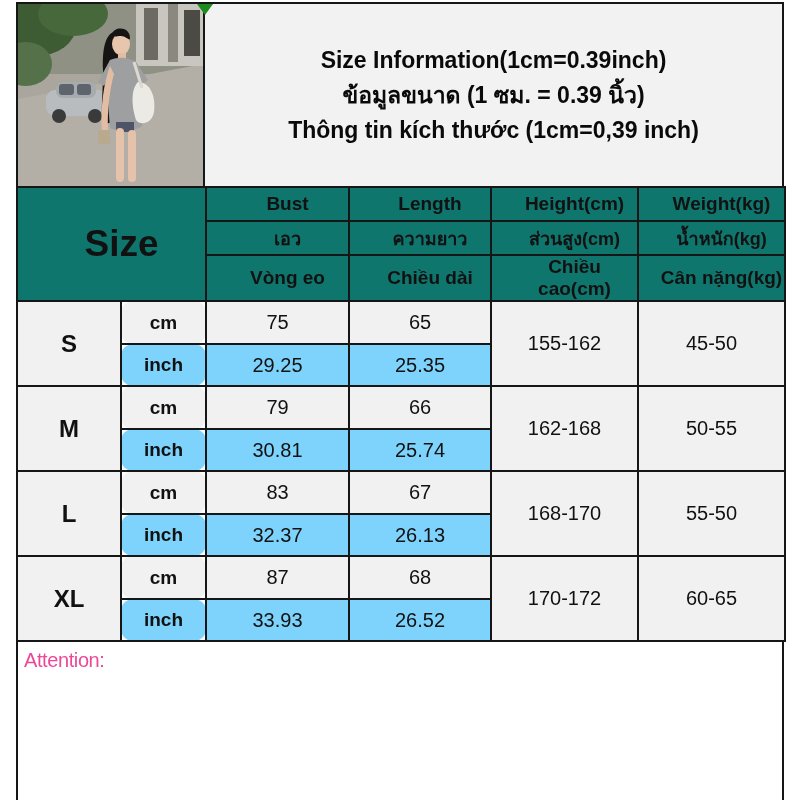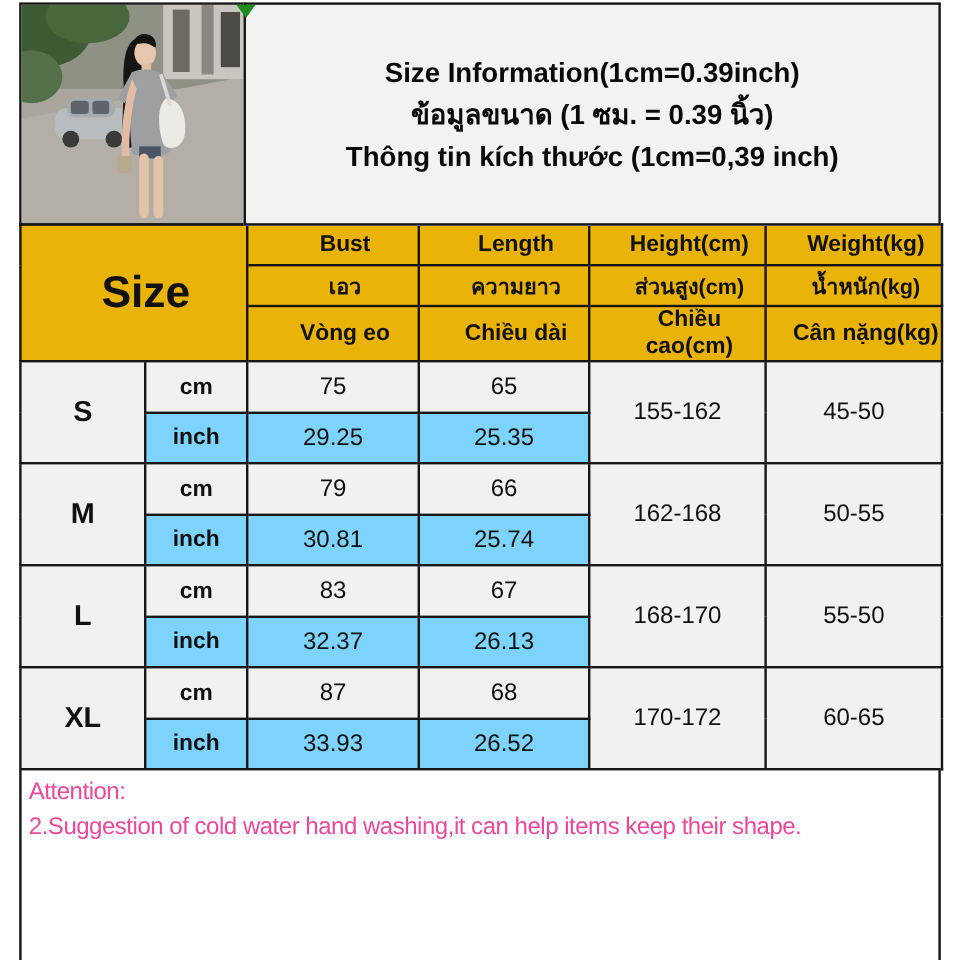--- a/index.html
+++ b/index.html
@@ -18,27 +18,27 @@
   .corner-flag { position:absolute; left:-8px; top:0; width:0; height:0;
                  border-left:8px solid transparent; border-right:8px solid transparent;
                  border-top:11px solid #1f8a1f; }
 
   
   table.size-table { width:768px; border-collapse:collapse; margin-top:-2px; table-layout:fixed; }
   table.size-table td { border:2px solid #161616; text-align:center; vertical-align:middle; padding:0; }
   .col-size1 { width:104px; } .col-size2 { width:85px; }
   .col-bust { width:143px; } .col-len { width:142px; }
   .col-h { width:147px; } .col-w { width:147px; }
-  tr.hrow td { background:#eab308; font-weight:bold; height:34px;padding-left:20px; }
+  tr.hrow td { background:#0f766e; font-weight:bold; height:34px;padding-left:20px; }
   tr.hrow .hd-en { font-size:19px; }
   tr.hrow .hd-th { font-size:18px; }
   tr.hrow .hd-vi { font-size:19px; }
   td.size-corner { background:#e4e4e4; font-weight:bold; font-size:37px; }
   td.size-letter { background:#e2e2e2; font-weight:bold; font-size:24px; }
-  td.unit { font-weight:bold; font-size:19px; }
+  td.unit { font-weight:bold; font-size:19px;border-radius:12px; }
   tr.cm-row td { height:43px; background:#f1f1f1; }
   tr.inch-row td { height:42px; background:#7dd3fc; }
   td.range { background:#f1f1f1; font-size:20px; }
   td.val { font-size:20px; }
 
   
   .attention { margin-top:-2px; border:2px solid #161616; background:#ffffff;
                height:170px; padding:4px 6px 0 6px; }
   .attention p { font-size:20px; line-height:29px; color:#ec4899;
                  font-stretch:condensed; letter-spacing:-0.4px; }
@@ -192,16 +192,15 @@
       <tr class="inch-row">
         <td class="unit">inch</td>
         <td class="val">33.93</td>
         <td class="val">26.52</td>
       </tr>
     </tbody>
   </table>
 
   <div class="attention">
     <p>Attention:</p>
-    <p>2.Suggestion of cold water hand washing,it can help items keep their shape.</p>
   </div>
 
 </div>
 
 </body></html>

